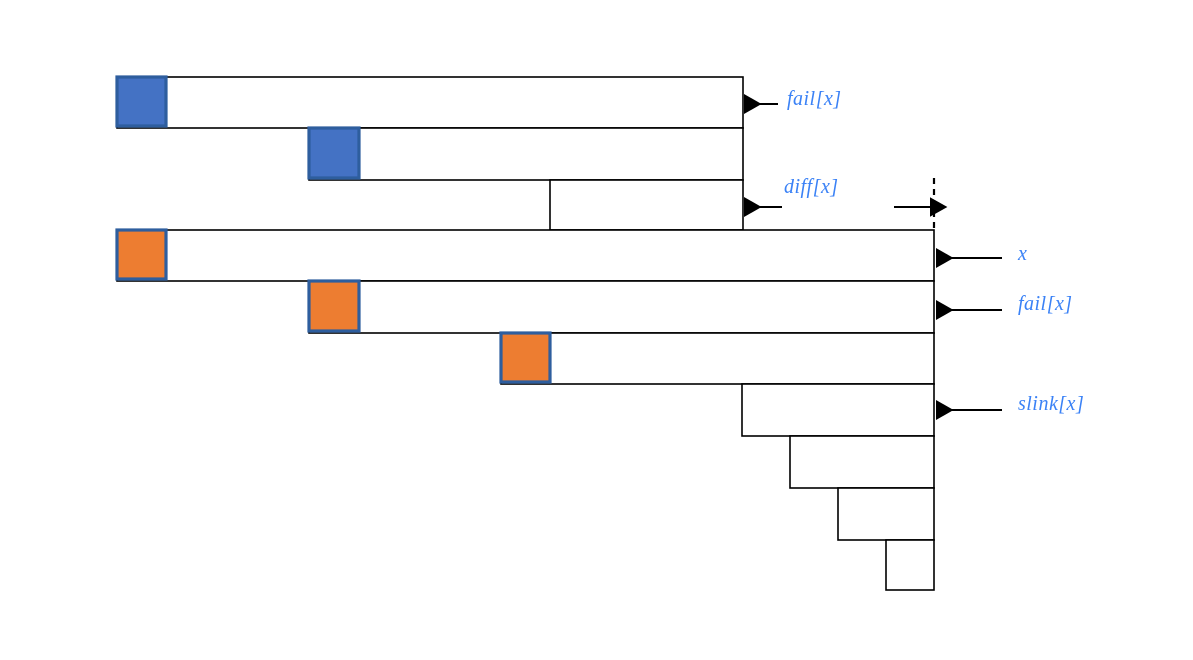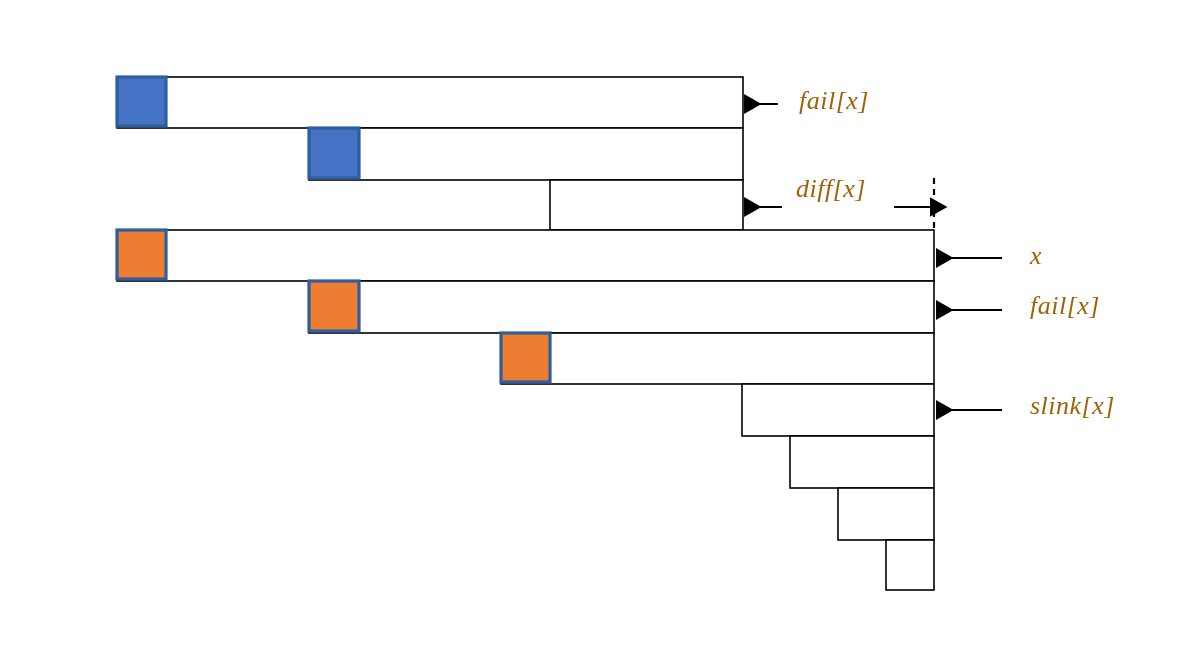--- a/index.html
+++ b/index.html
@@ -47,26 +47,25 @@
   .dash-line {
     stroke: #000000;
     stroke-width: 2.2;
     stroke-dasharray: 6 5;
     fill: none;
   }
   .annot-label {
     position: absolute;
     font-family: "Liberation Serif", serif;
     font-style: italic;
-    font-size: 26px;
-    color: #a16207;
+    font-size: 20px;
+    color: #3b82f6;
     white-space: nowrap;
     line-height: 1;
     letter-spacing: 0.5px;
-    margin-left: 12px;
   }
 </style>
 </head>
 <body>
 
 <div id="canvas">
 
   <svg id="diagram-svg" viewBox="0 0 1193 660" xmlns="http://www.w3.org/2000/svg">
     <defs>
       <marker id="arrow-left" markerWidth="9" markerHeight="9" refX="8" refY="4.5" orient="auto-start-reverse" markerUnits="strokeWidth">

